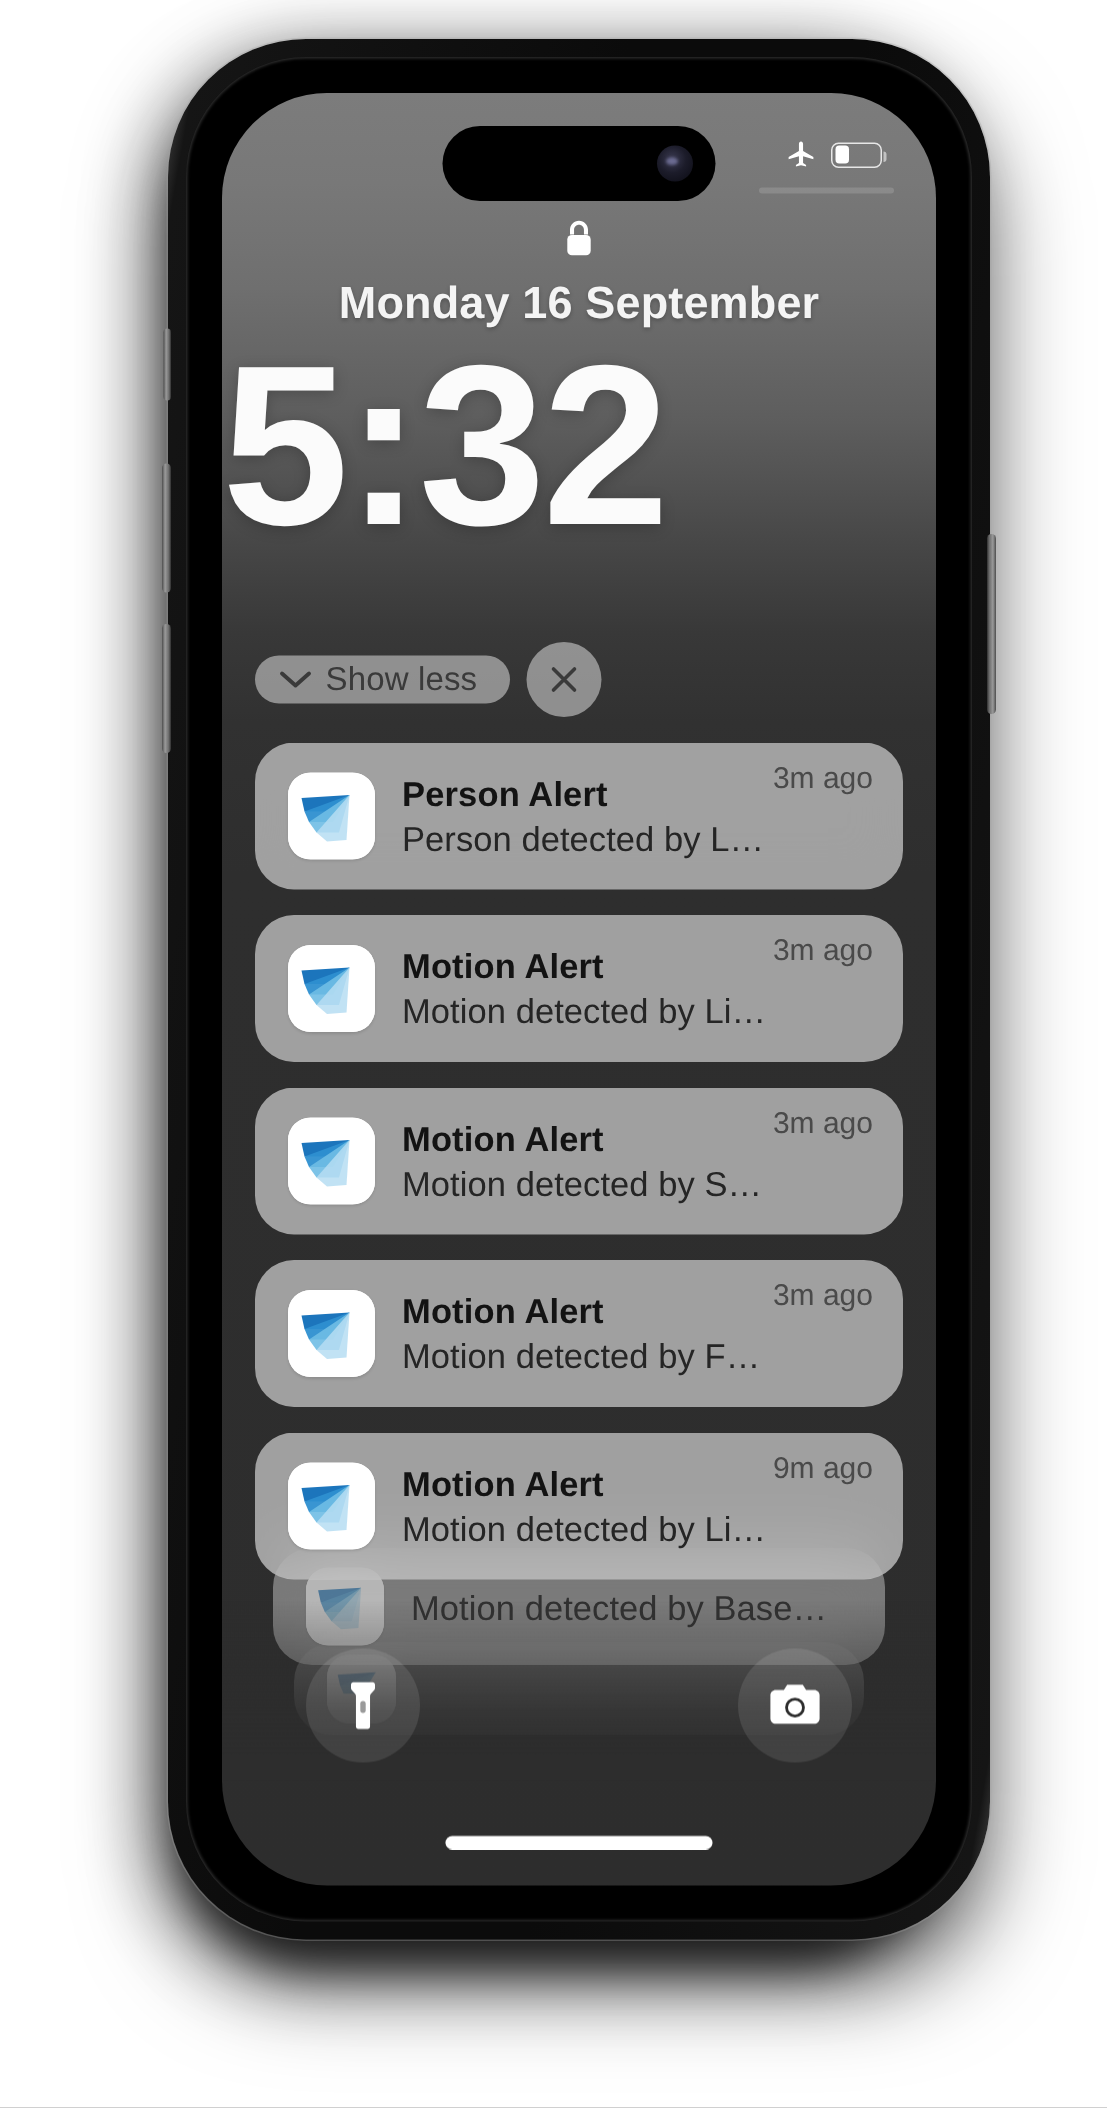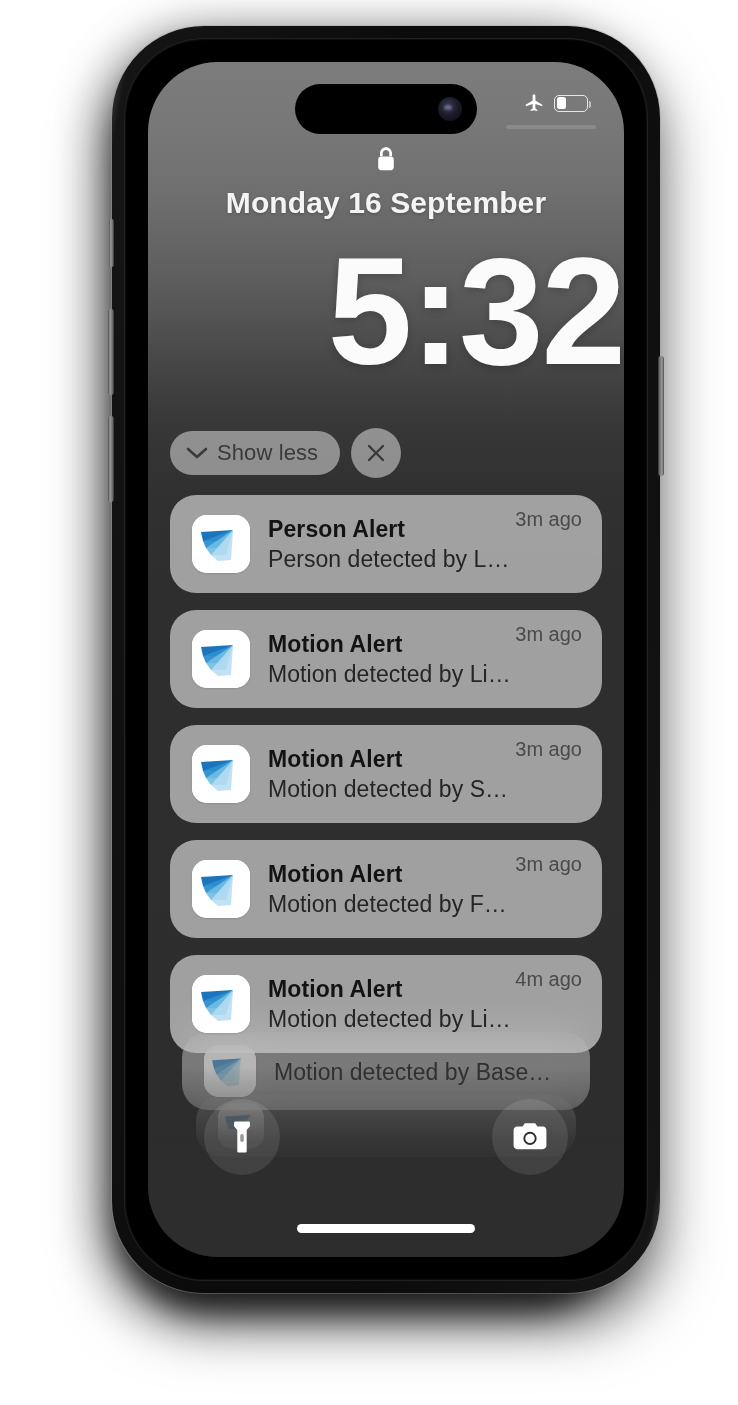--- a/index.html
+++ b/index.html
@@ -216,28 +216,27 @@
     color: #f4f4f4;
     font-size: 30px;
     font-weight: 600;
     letter-spacing: 0.1px;
     text-shadow: 0 1px 3px rgba(0,0,0,0.25);
   }
   .clock {
     position: absolute;
     top: 153px;
     left: 0; right: 0;
-    text-align: right;
+    text-align: left;
     color: #fbfbfb;
     font-size: 152px;
     font-weight: 700;
     letter-spacing: -2px;
     line-height: 1.08;
     text-shadow: 0 2px 10px rgba(0,0,0,0.22);
-    margin-top: 14px;
   }
 
   
   .group-header {
     position: absolute;
     top: 363px;
     left: 22px;
     right: 22px;
     height: 56px;
     display: flex;
@@ -247,21 +246,21 @@
     color: #f2f2f2;
     font-size: 29px;
     font-weight: 400;
     letter-spacing: 0.2px;
     flex: 1;
   }
   .show-less {
     display: flex;
     align-items: center;
     gap: 9px;
-    height: 44px;
+    height: 32px;
     padding: 0 22px 0 16px;
     border-radius: 25px;
     background: rgba(200,200,200,0.62);
     margin-right: 11px;
   }
   .show-less-label {
     color: #3a3a3a;
     font-size: 22px;
     font-weight: 400;
     letter-spacing: 0.1px;
@@ -553,21 +552,21 @@
                 <path d="M9 17 L41 15 L26 26 L11 26 Z" fill="#1c75bc"></path>
                 <path d="M11 26 L41 15 L30 33 L14 33 Z" fill="#2e8fd0" opacity="0.95"></path>
                 <path d="M14 33 L41 15 L34 40 L19 40 Z" fill="#6fbde4" opacity="0.9"></path>
                 <path d="M19 40 L41 15 L39 45 L26 46 Z" fill="#b6ddf2" opacity="0.85"></path>
               </svg>
             </div>
             <div class="notif-body">
               <div class="notif-title">Motion Alert</div>
               <div class="notif-sub">Motion detected by Living Room</div>
             </div>
-            <div class="notif-time">4m ago</div>
+            <div class="notif-time">9m ago</div>
           </div>
 
           <div class="notif stacked-1" style="top:537px;">
             <div class="notif-icon">
               <svg viewBox="0 0 58 58" aria-hidden="true">
                 <rect width="58" height="58" fill="#ffffff"></rect>
                 <path d="M9 17 L41 15 L26 26 L11 26 Z" fill="#1c75bc"></path>
                 <path d="M11 26 L41 15 L30 33 L14 33 Z" fill="#2e8fd0" opacity="0.95"></path>
                 <path d="M14 33 L41 15 L34 40 L19 40 Z" fill="#6fbde4" opacity="0.9"></path>
                 <path d="M19 40 L41 15 L39 45 L26 46 Z" fill="#b6ddf2" opacity="0.85"></path>

